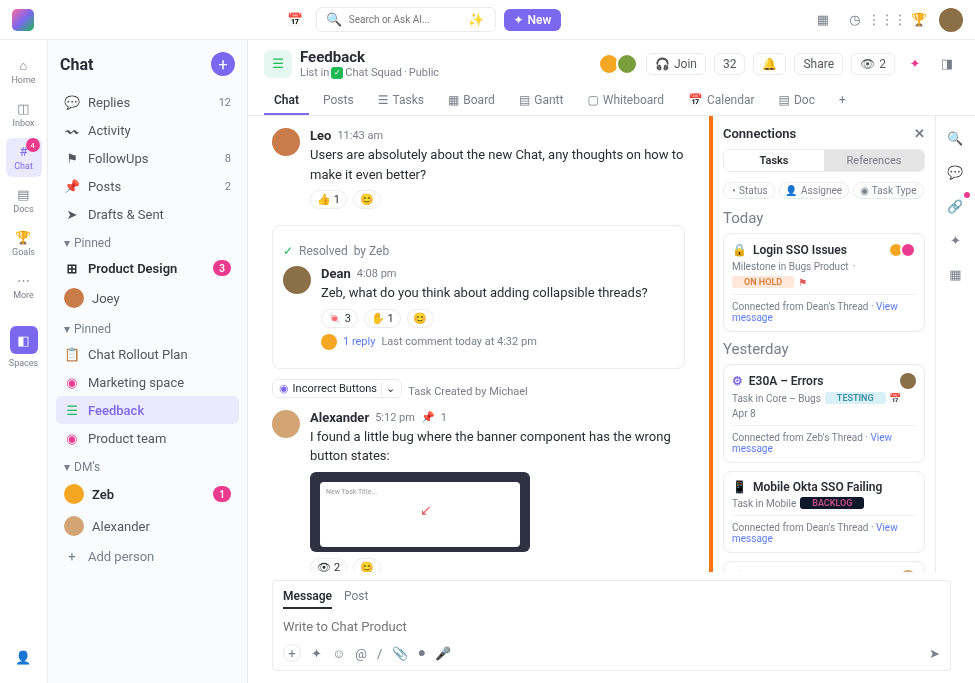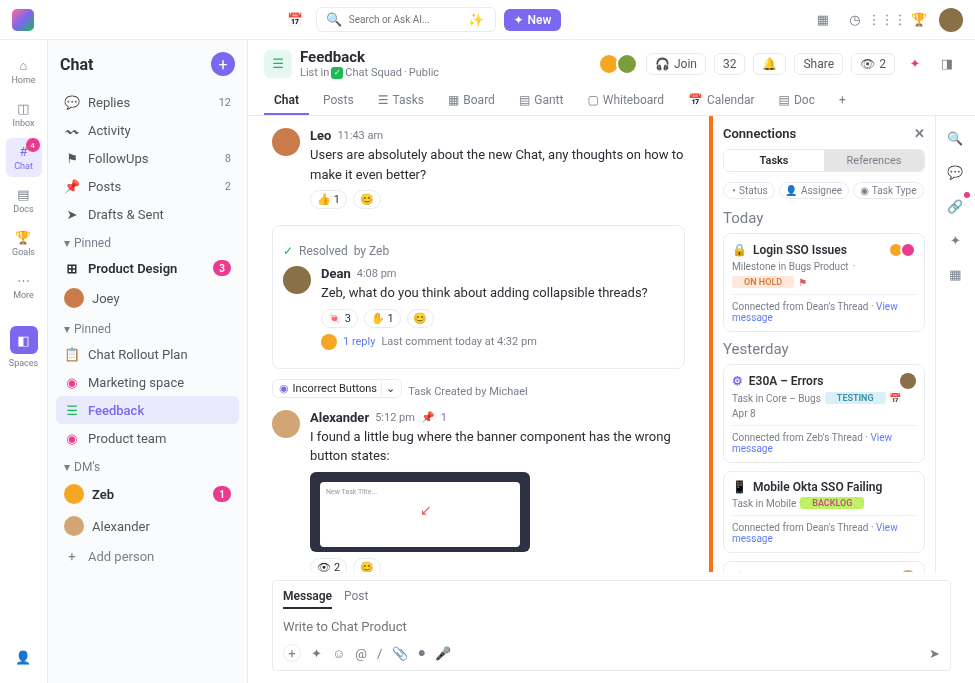--- a/index.html
+++ b/index.html
@@ -443,21 +443,21 @@
             </div>
           <div class="conn-card-foot"><span>Connected from Zeb's Thread</span> · <a>View message</a></div>
         </div>
         <div class="conn-card">
           <div class="conn-card-head">
               <span style="color:#eb3b8f">📱</span>
               <span>Mobile Okta SSO Failing</span>
             </div>
           <div class="conn-card-sub">
               <span>Task in Mobile</span>
-              <span class="status-chip" style="background:#bef264;color:#c94f85">BACKLOG</span>
+              <span class="status-chip" style="background:#0f172a;color:#c94f85">BACKLOG</span>
             </div>
           <div class="conn-card-foot"><span>Connected from Dean's Thread</span> · <a>View message</a></div>
         </div>
         <div class="conn-card">
           <div class="conn-card-head">
               <span style="color:#e05b5b">🐞</span>
               <span>Login SSO Issues</span>
               <div class="avatar" style="background:#d4a574;width:16px;height:16px;margin-left:auto"></div>
             </div>
           <div class="conn-card-sub">

